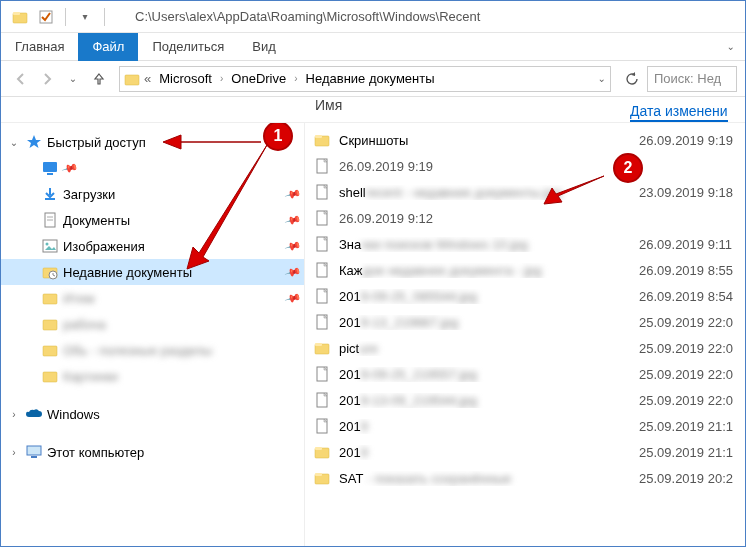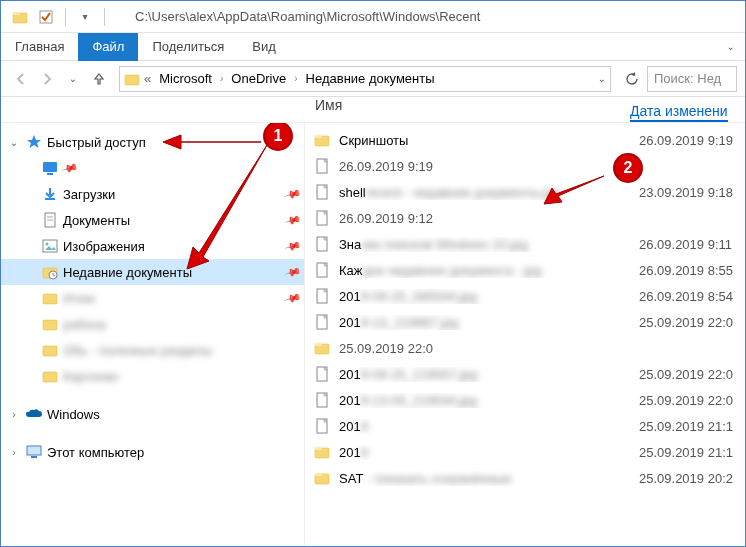--- a/index.html
+++ b/index.html
@@ -382,20 +382,21 @@
         <span class="fname"><span>201</span><span class="blur">9-13_219667.jpg</span></span>
         <span class="fdate">25.09.2019 22:0</span>
       </div>
       <div class="frow">
         <span class="ficon">
           <svg width="16" height="14">
             <rect class="folder-svg" x="1" y="3" width="14" height="10" rx="1"></rect>
             <rect fill="#ffe9a8" x="1" y="2" width="7" height="3" rx="1"></rect>
           </svg>
         </span>
+        <span class="fname"><span>pict</span><span class="blur">ure</span></span>
         <span class="fdate">25.09.2019 22:0</span>
       </div>
       <div class="frow">
         <span class="ficon">
           <svg width="14" height="16">
             <rect class="file-svg" x="2" y="1" width="10" height="14"></rect>
             <path d="M9 1 L12 4 L9 4 Z" fill="#ddd" stroke="#888" stroke-width="0.5"></path>
           </svg>
         </span>
         <span class="fname"><span>201</span><span class="blur">9-09-25_219557.jpg</span></span>

